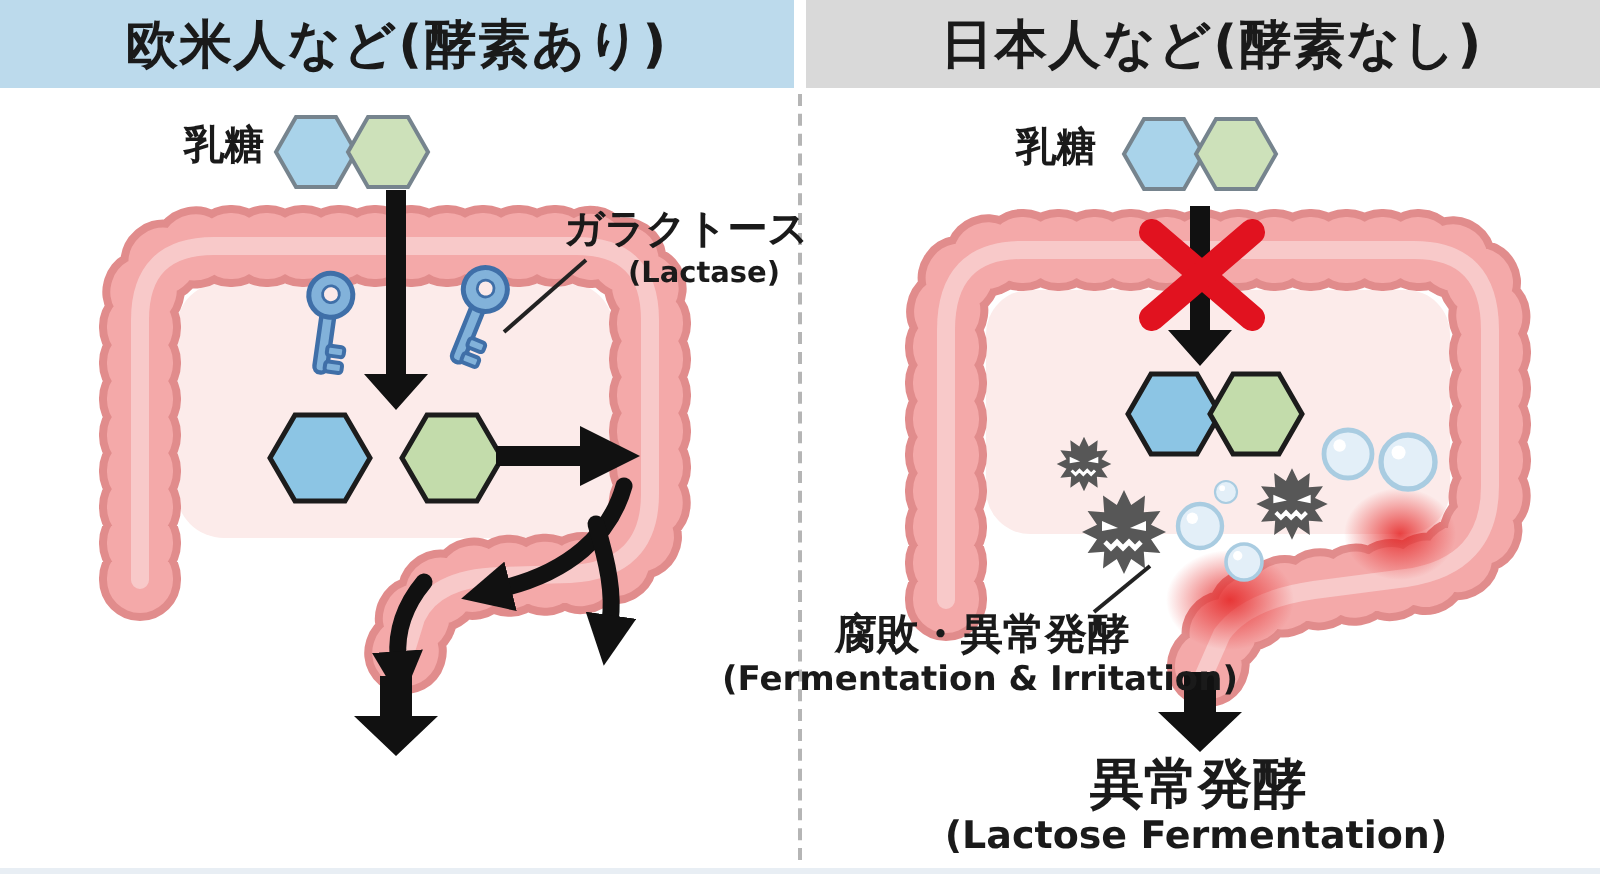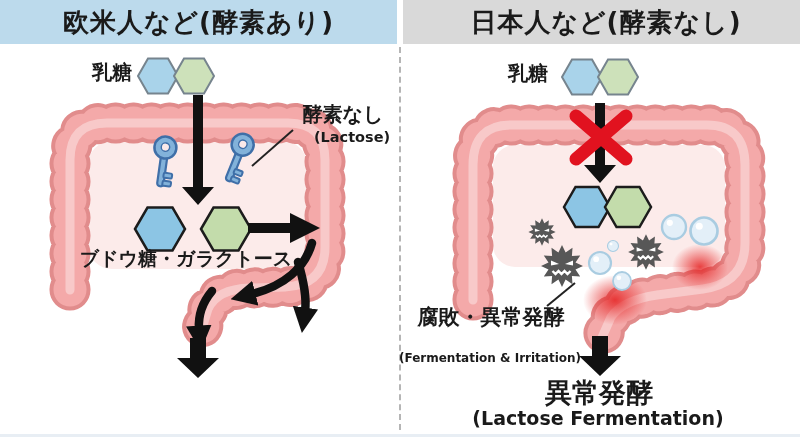--- a/index.html
+++ b/index.html
@@ -132,23 +132,22 @@
     <use href="#bub" transform="translate(613,246) scale(0.55)"></use>
     <use href="#bub" transform="translate(600,263) scale(1.1)"></use>
     <use href="#bub" transform="translate(622,281) scale(0.9)"></use>
 
     <line x1="575" y1="283" x2="547" y2="306" stroke="#222" stroke-width="2"></line>
 
     <polygon fill="#111" points="592,336 608,336 608,356 621,356 600,376 579,356 592,356"></polygon>
   </svg>
 
   <div class="lbl b" style="left:92px;top:62px;font-size:20px;">乳糖</div>
-  <div class="lbl b ctr" style="left:343px;top:104px;font-size:20px;">酵素なし</div>
-  <div class="lbl ctr" style="left:352px;top:130px;font-size:14.5px;font-weight:600;">(Lactose)</div>
-  <div class="lbl b ctr" style="left:186px;top:249px;font-size:19px;">ブドウ糖・ガラクトース</div>
+  <div class="lbl b ctr" style="left:343px;top:104px;font-size:20px;">ガラクトース</div>
+  <div class="lbl ctr" style="left:352px;top:130px;font-size:14.5px;font-weight:600;">(Lactase)</div>
 
   <div class="lbl b" style="left:508px;top:63px;font-size:20px;">乳糖</div>
   <div class="lbl b ctr" style="left:491px;top:306px;font-size:21px;">腐敗・異常発酵</div>
-  <div class="lbl ctr" style="left:490px;top:352px;font-size:12px;font-weight:600;text-align:center;">(Fermentation &amp; Irritation)</div>
+  <div class="lbl ctr" style="left:490px;top:332px;font-size:17px;font-weight:600;text-align:center;">(Fermentation &amp; Irritation)</div>
   <div class="lbl b ctr" style="left:599px;top:379px;font-size:27px;">異常発酵</div>
   <div class="lbl ctr" style="left:598px;top:409px;font-size:19px;font-weight:600;">(Lactose Fermentation)</div>
 
 </div>
 
 </body></html>

